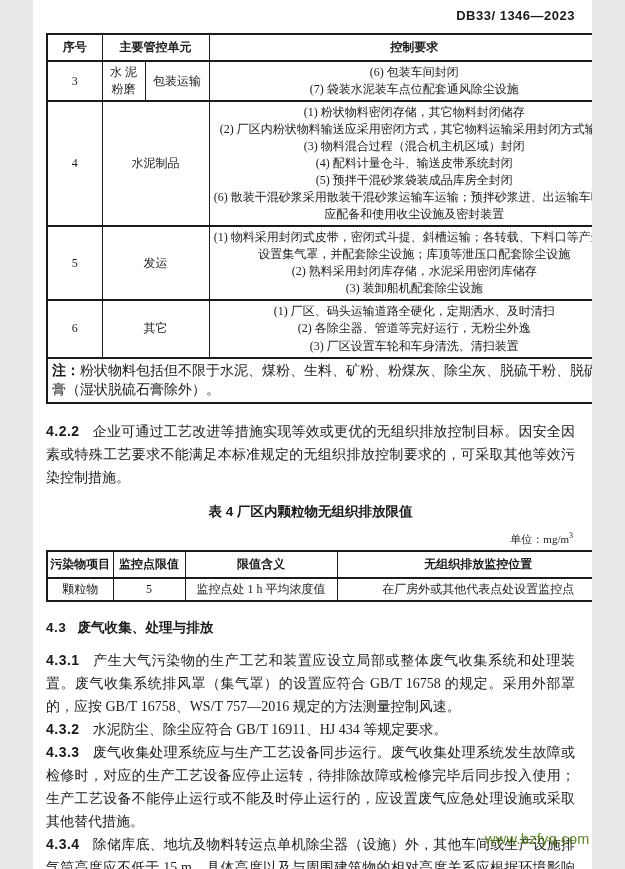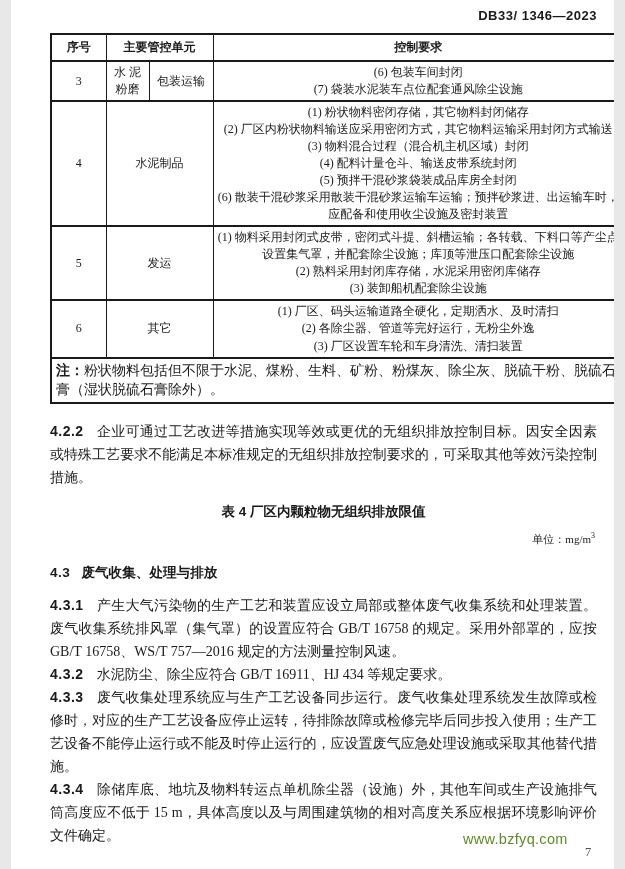--- a/index.html
+++ b/index.html
@@ -1,25 +1,25 @@
 <!DOCTYPE html>
 <html><head>
 <meta charset="utf-8">
 <style>
   html,body { margin:0; padding:0; background:#e8e8e8; }
   .page {
     position: relative;
-    width: 603px; height: 869px;
+    width: 559px; height: 869px;
     margin: 0 auto;
     background: #ffffff;
     color: #1a1a1a;
     font-family: "Liberation Serif", serif;
     overflow: hidden;
     box-sizing: border-box;
-    padding: 6px 17px 0 39px;
+    padding: 6px 17px 0 13px;
   }
   .doc-header {
     text-align: right;
     font-family: "Liberation Sans", sans-serif;
     font-weight: bold;
     font-size: 13px;
     letter-spacing: 0.5px;
     margin: 2px 0 10px 0;
   }
   .tbl-title {
@@ -161,20 +161,42 @@
   </tbody>
     </table>
 
   <div class="sec42">
     <p class="clause"><span class="cnum">4.2.2</span><span>企业可通过工艺改进等措施实现等效或更优的无组织排放控制目标。因安全因素或特殊工艺要求不能满足本标准规定的无组织排放控制要求的，可采取其他等效污染控制措施。</span></p>
   </div>
 
   <div class="t4block">
     <div class="tbl-title">表 4  厂区内颗粒物无组织排放限值</div>
     <div class="unitline"><span>单位：mg/m</span><sup>3</sup></div>
+    <table class="std">
+      <colgroup>
+          <col style="width:66px">
+          <col style="width:72px">
+          <col style="width:152px">
+          <col>
+        </colgroup>
+      <tbody>
+          <tr>
+        <th>污染物项目</th>
+        <th>监控点限值</th>
+        <th>限值含义</th>
+        <th>无组织排放监控位置</th>
+      </tr>
+      <tr>
+        <td class="c">颗粒物</td>
+        <td class="c">5</td>
+        <td class="c">监控点处 1 h 平均浓度值</td>
+        <td class="c">在厂房外或其他代表点处设置监控点</td>
+      </tr>
+    </tbody>
+      </table>
   </div>
 
   <div class="sec-heading"><span class="hnum">4.3</span><span>废气收集、处理与排放</span></div>
 
   <p class="clause"><span class="cnum">4.3.1</span><span>产生大气污染物的生产工艺和装置应设立局部或整体废气收集系统和处理装置。废气收集系统排风罩（集气罩）的设置应符合 GB/T 16758 的规定。采用外部罩的，应按 GB/T 16758、WS/T 757—2016 规定的方法测量控制风速。</span></p>
   <p class="clause"><span class="cnum">4.3.2</span><span>水泥防尘、除尘应符合 GB/T 16911、HJ 434 等规定要求。</span></p>
   <p class="clause"><span class="cnum">4.3.3</span><span>废气收集处理系统应与生产工艺设备同步运行。废气收集处理系统发生故障或检修时，对应的生产工艺设备应停止运转，待排除故障或检修完毕后同步投入使用；生产工艺设备不能停止运行或不能及时停止运行的，应设置废气应急处理设施或采取其他替代措施。</span></p>
   <p class="clause"><span class="cnum">4.3.4</span><span>除储库底、地坑及物料转运点单机除尘器（设施）外，其他车间或生产设施排气筒高度应不低于 15 m，具体高度以及与周围建筑物的相对高度关系应根据环境影响评价文件确定。</span></p>
 
   <div class="watermark">www.bzfyq.com</div>

